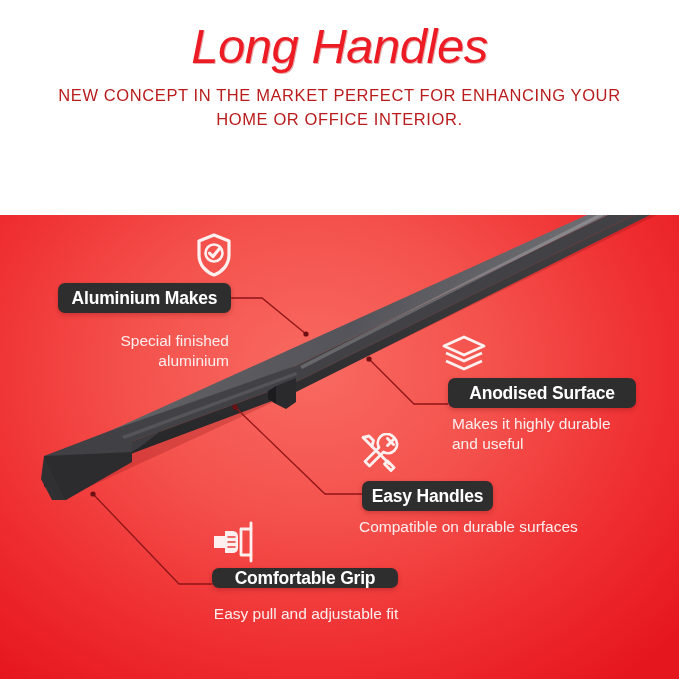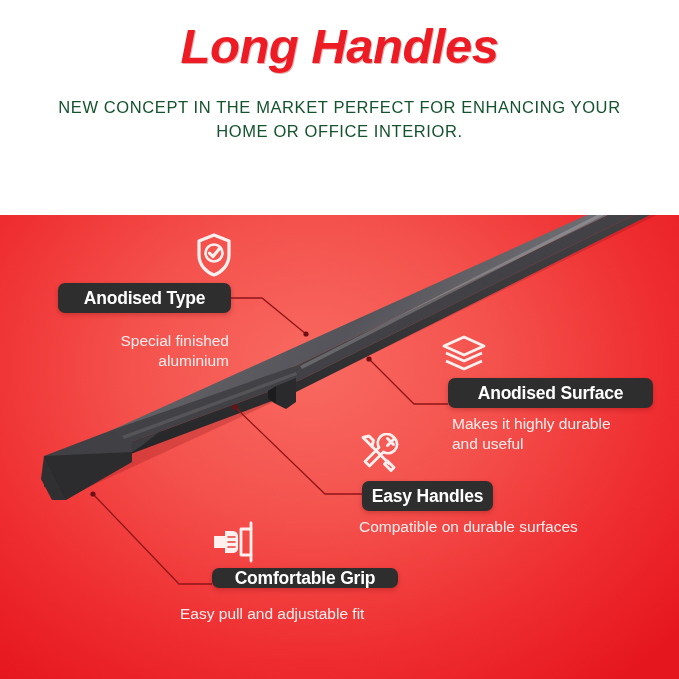--- a/index.html
+++ b/index.html
@@ -25,39 +25,38 @@
     height: 215px;
     background: #ffffff;
     z-index: 5;
   }
   .title {
     position: absolute;
     left: 0; top: 22px;
     width: 679px;
     text-align: center;
     font-size: 49px;
-    font-weight: bold;
+    font-weight: normal;
     font-style: italic;
     color: #ed1c24;
     letter-spacing: -0.5px;
     line-height: 1;
     text-shadow: 1px 1px 0 rgba(180,20,25,0.35);
   }
   .subtitle {
     position: absolute;
     left: 30px; top: 84px;
     width: 619px;
     text-align: center;
     font-size: 16.5px;
     font-weight: 400;
-    color: #14532d;
+    color: #b91c1c;
     letter-spacing: 0.6px;
     line-height: 1.45;
     text-transform: uppercase;
-    margin-top: 12px;
   }
 
   
   .red-panel {
     position: absolute;
     left: 0; top: 0;
     width: 679px;
     height: 679px;
     z-index: 1;
   }
@@ -105,21 +104,21 @@
   .desc {
     position: absolute;
     color: #fbeeee;
     font-size: 15.5px;
     font-weight: 400;
     line-height: 1.28;
     white-space: pre-line;
   }
   .desc.right { text-align: right; }
   .desc.left  { text-align: left; }
-  .desc.center{ text-align: left; }
+  .desc.center{ text-align: center; }
 </style>
 </head>
 <body>
 
 <div id="page">
 
   <svg class="red-panel" viewBox="0 0 679 679">
     <defs>
       <radialGradient id="redGrad" cx="46%" cy="44%" r="72%">
         <stop offset="0%" stop-color="#f86a61"></stop>
@@ -198,35 +197,35 @@
     <div class="subtitle">NEW CONCEPT IN THE MARKET PERFECT FOR ENHANCING YOUR HOME OR OFFICE INTERIOR.</div>
   </div>
 
   <div class="callout">
     <svg class="callout-icon" style="left:194px; top:232px;" width="40" height="46" viewBox="0 0 40 46">
       <path d="M20 3 L35 9 V23 C35 33 28 40 20 43 C12 40 5 33 5 23 V9 Z" fill="none" stroke="#fdf0ef" stroke-width="3.2" stroke-linejoin="round"></path>
       <circle cx="20" cy="21" r="8.5" fill="none" stroke="#fdf0ef" stroke-width="2.6"></circle>
       <path d="M15.5 21.2 L19 24.6 L25.5 16.5" fill="none" stroke="#fdf0ef" stroke-width="3.2" stroke-linecap="round" stroke-linejoin="round"></path>
     </svg>
     <div class="badge" style="left:58px; top:283px; width:173px; height:30px;">
-      <span>Anodised Type</span>
+      <span>Aluminium Makes</span>
     </div>
     <div class="desc right" style="left:30px; top:319px; width:199px;margin-top:12px;">Special finished
 aluminium</div>
   </div>
 
   <div class="callout">
     <svg class="callout-icon" style="left:440px; top:334px;" width="48" height="42" viewBox="0 0 48 42">
       <g fill="none" stroke="#fdf0ef" stroke-width="2.9" stroke-linejoin="round">
         <path d="M24 3 L44 12 L24 21 L4 12 Z"></path>
         <path d="M6 19 L24 27 L42 19"></path>
         <path d="M6 27 L24 35 L42 27"></path>
       </g>
     </svg>
-    <div class="badge" style="left:448px; top:378px; width:205px; height:30px;">
+    <div class="badge" style="left:448px; top:378px; width:188px; height:30px;">
       <span>Anodised Surface</span>
     </div>
     <div class="desc left" style="left:440px; top:414px; width:225px;margin-left:12px;">Makes it highly durable
 and useful</div>
   </div>
 
   <div class="callout">
     <svg class="callout-icon" style="left:356px; top:433px;" width="46" height="46" viewBox="0 0 46 46">
       <g fill="none" stroke="#fdf0ef" stroke-width="2.9" stroke-linecap="round" stroke-linejoin="round">
 

